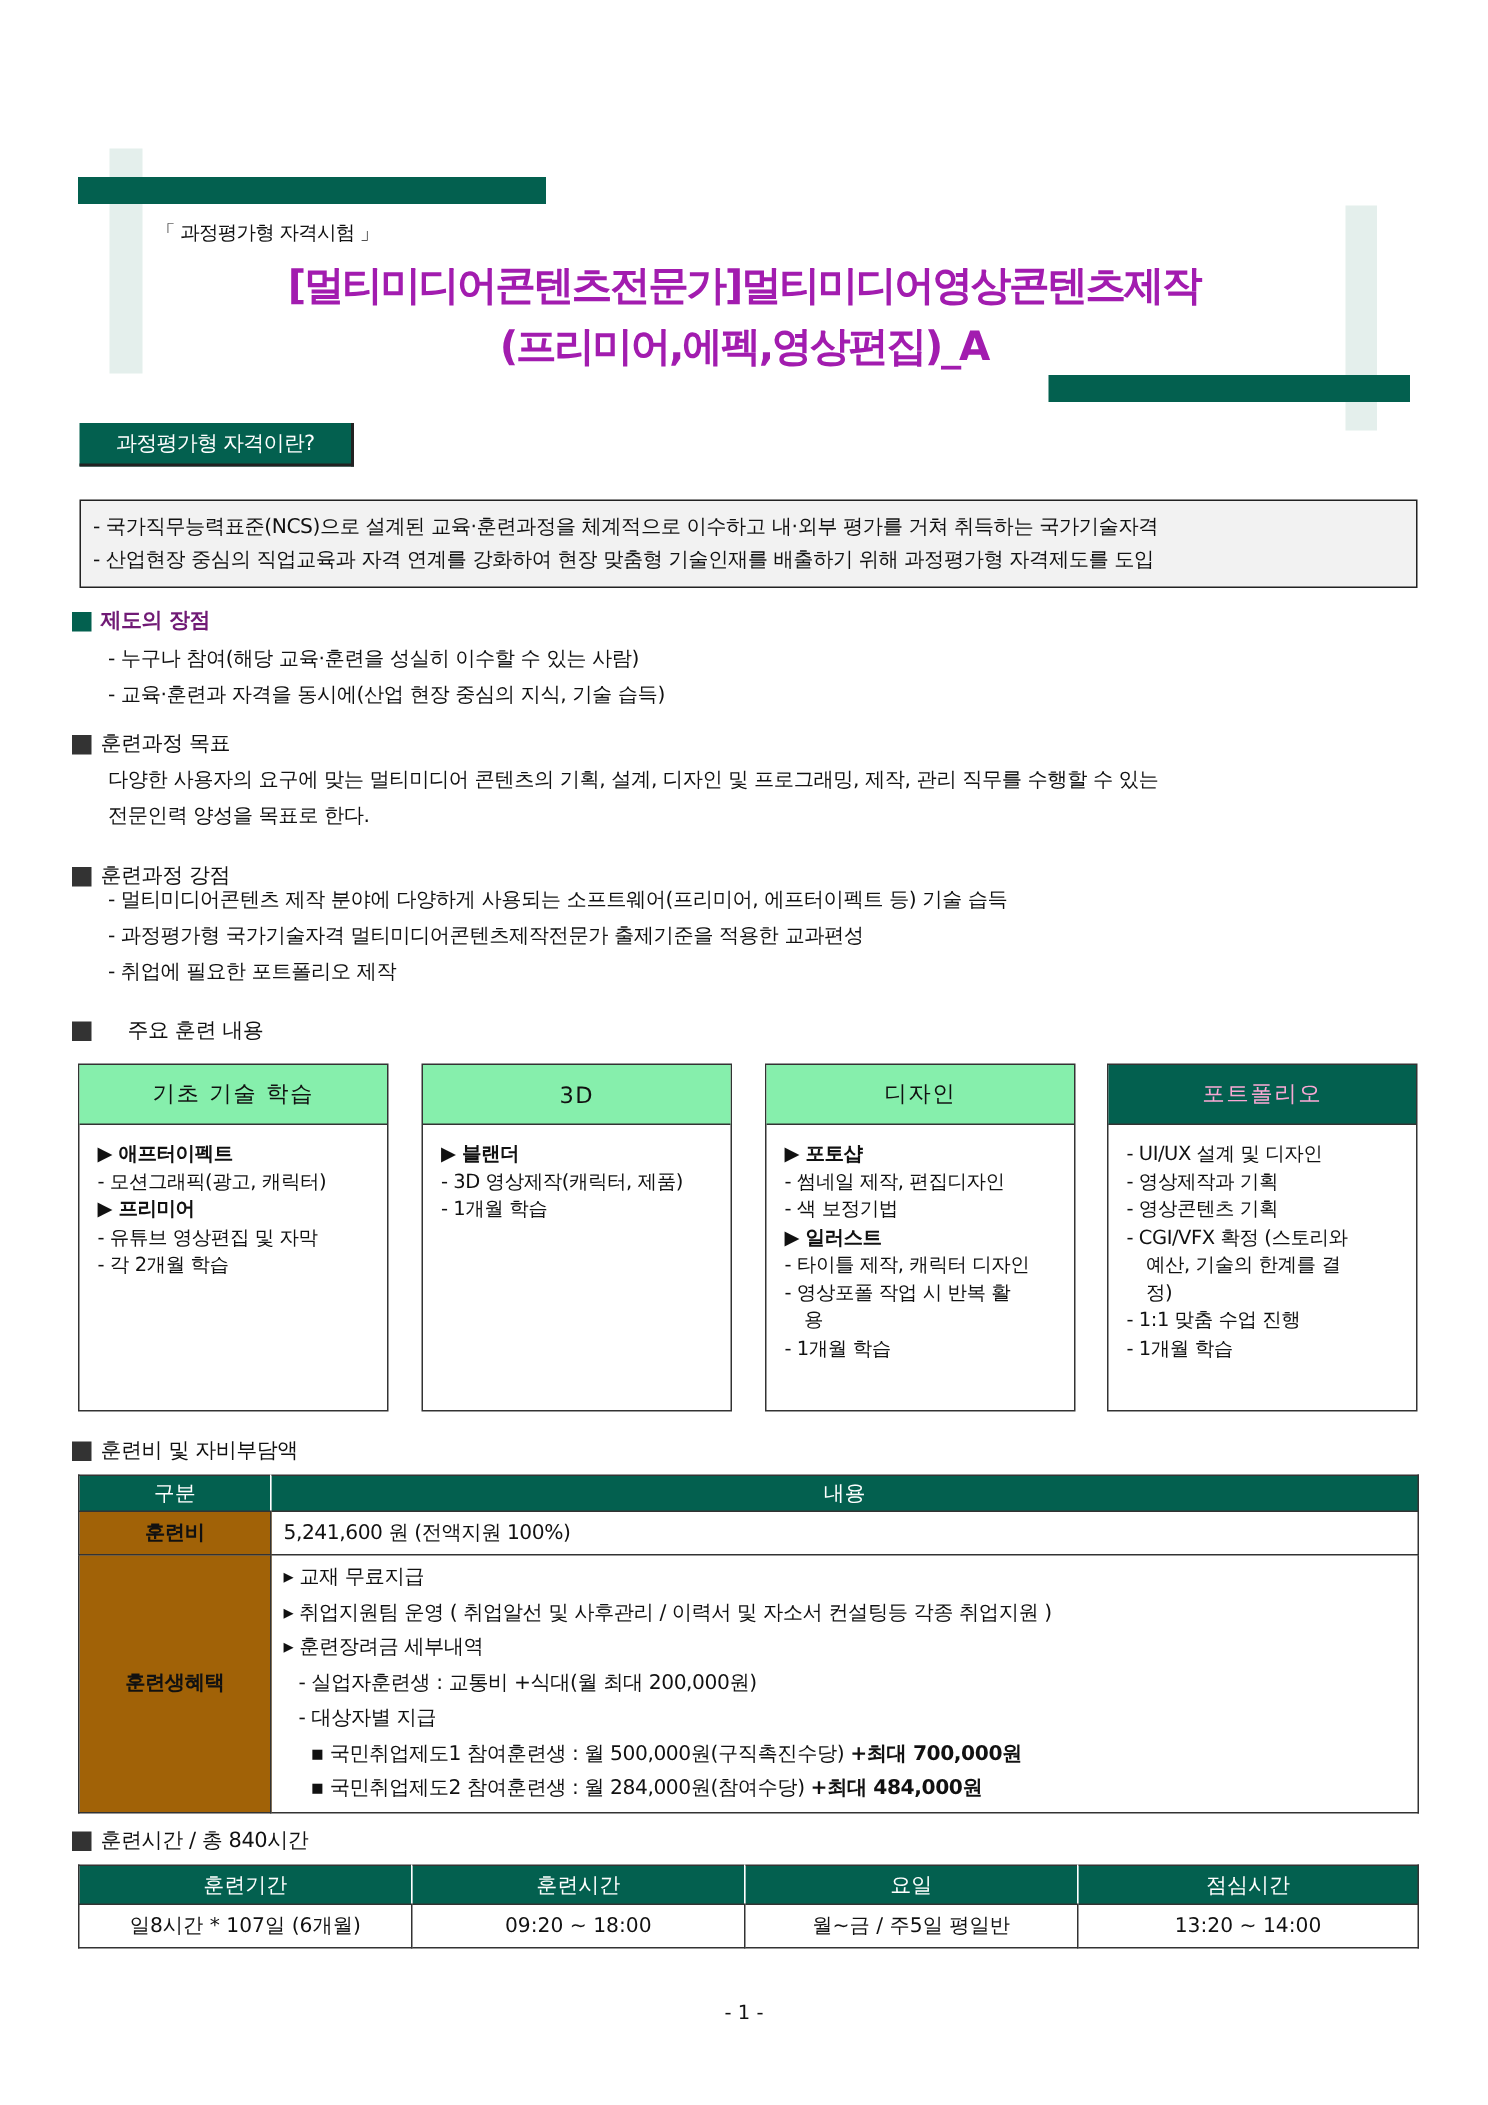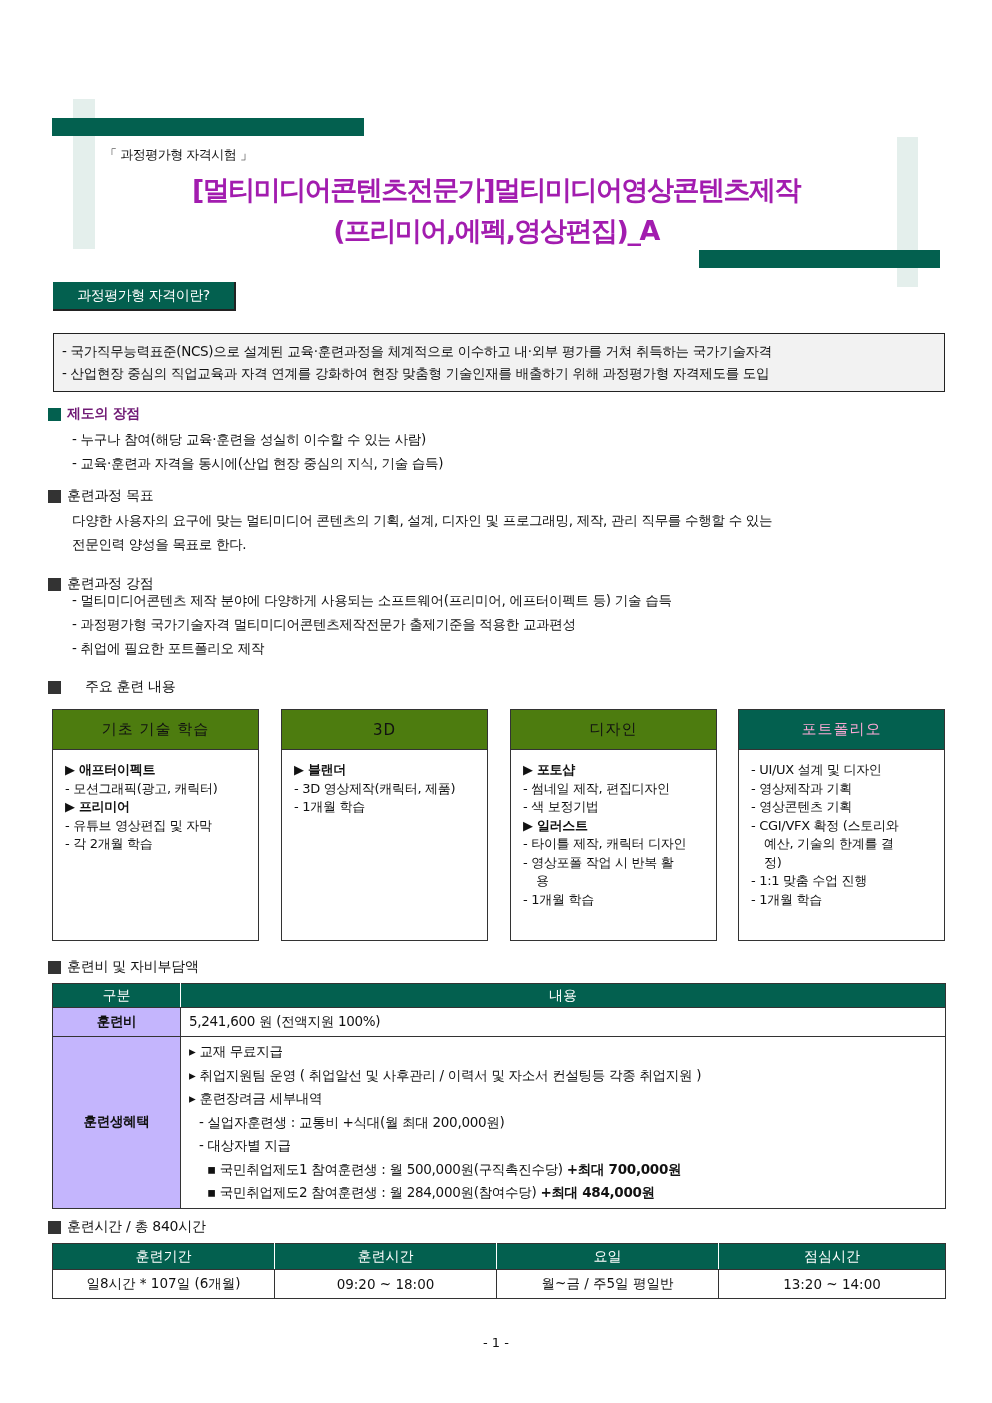--- a/index.html
+++ b/index.html
@@ -24,33 +24,33 @@
 
   
   .sec-head { position: absolute; left: 48px; font-size: 14px; display: flex; align-items: center; gap: 6px; letter-spacing: -0.3px; }
   .sec-head .sq { width: 13px; height: 13px; background: #333; display: inline-block; }
   .sec-head.green { color: #701a75; font-weight: bold; }
   .sec-head.green .sq { background: #03604f; }
   .sec-body { position: absolute; left: 72px; font-size: 13.5px; line-height: 24px; letter-spacing: -0.3px; }
 
   
   .card { position: absolute; top: 709px; width: 207px; height: 232px; border: 1px solid #333; background: #fff; }
-  .card-head { height: 40px; background: #4d7c0f; border-bottom: 1px solid #333; display: flex; align-items: center; justify-content: center; font-size: 15px; letter-spacing: 1px; }
+  .card-head { height: 40px; background: #86efac; border-bottom: 1px solid #333; display: flex; align-items: center; justify-content: center; font-size: 15px; letter-spacing: 1px; }
   .card-head.dark { background: #03604f; color: #f9a8d4; }
   .card-body { padding: 11px 10px 0 12px; font-size: 13px; line-height: 18.5px; letter-spacing: -0.3px; }
   .card-body .b { font-weight: bold; }
   .card-body .ind { padding-left: 13px; }
 
   
   table { border-collapse: collapse; position: absolute; left: 52px; width: 894px; }
   .fee-table { top: 983px; }
   .fee-table th { background: #03604f; color: #fff; font-weight: normal; font-size: 14px; height: 24px; border: 1px solid #333; border-right: 1px solid #fff; }
   .fee-table th:last-child { border-right: 1px solid #333; }
   .fee-table td { border: 1px solid #333; font-size: 13.5px; letter-spacing: -0.3px; }
-  .fee-table td.lbl { background: #c4b5fd; text-align: center; font-weight: bold; width: 128px; }
+  .fee-table td.lbl { background: #a16207; text-align: center; font-weight: bold; width: 128px; }
   .fee-table td.val { padding-left: 8px; }
   .fee-row1 td { height: 29px; }
   .benefits { padding: 3px 0 3px 8px; line-height: 23.5px; }
   .benefits .tri::before { content: "▸ "; }
   .benefits .sub { padding-left: 10px; }
   .benefits .bul { padding-left: 18px; }
   .benefits .bul::before { content: "▪ "; }
   .benefits b { font-weight: bold; }
 
   .time-table { top: 1243px; }

